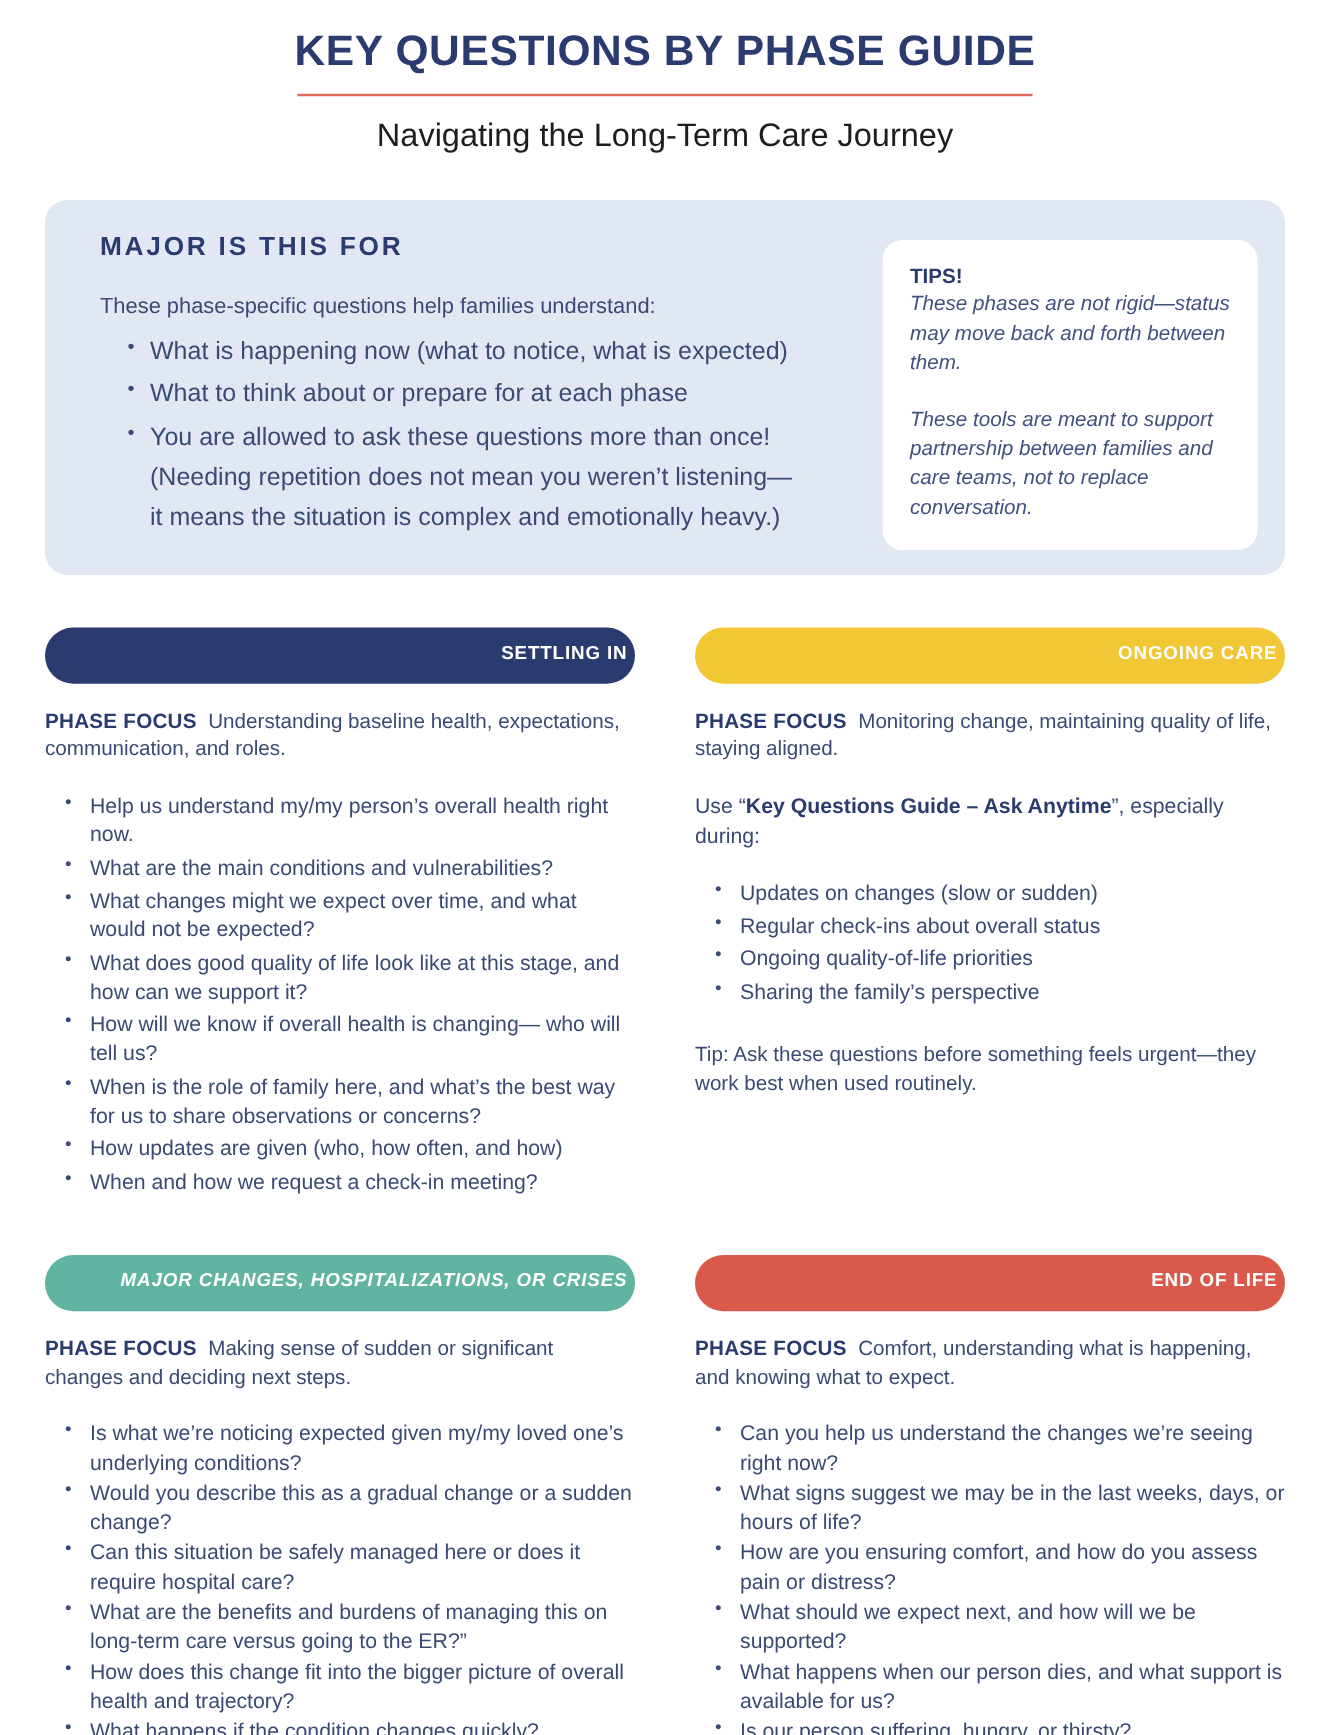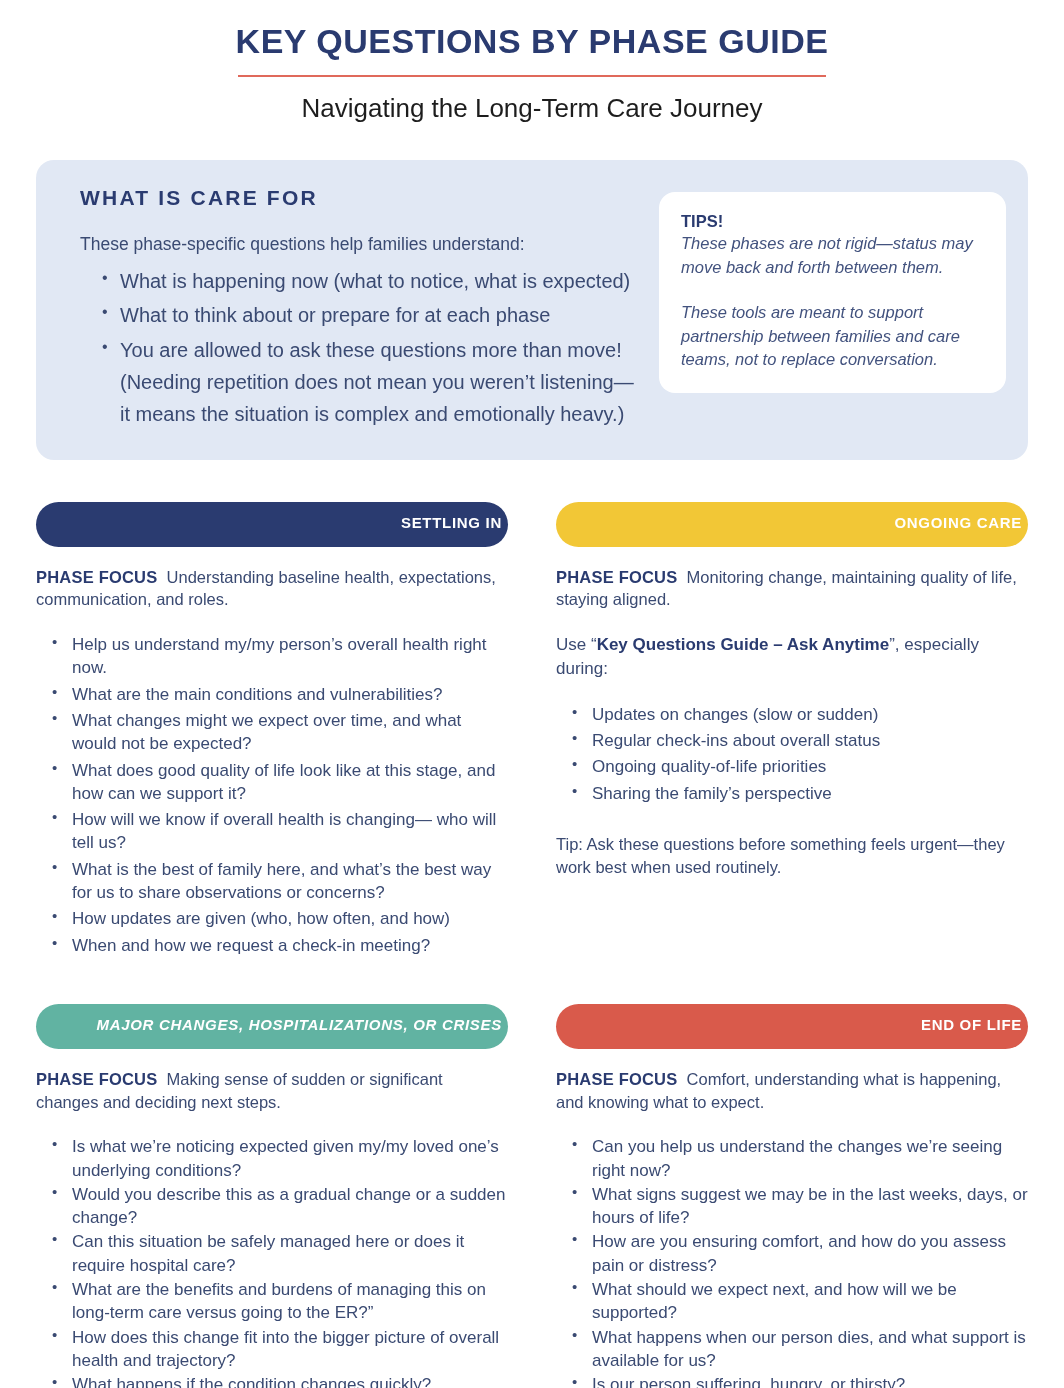--- a/index.html
+++ b/index.html
@@ -98,21 +98,21 @@
   .intro-note {
     display: block;
     padding-left: 0;
     margin-top: 1px;
   }
 
   .tips-box {
     position: absolute;
     top: 32px;
     right: 22px;
-    width: 347px;
+    width: 300px;
     background: #ffffff;
     border-radius: 16px;
     padding: 20px 7px 22px 22px;
     box-sizing: border-box;
   }
   .tips-title {
     font-size: 16.5px;
     font-weight: bold;
     color: #2A3B70;
     margin: 0 0 1px 0;
@@ -203,27 +203,27 @@
 
 <div class="page">
 
   <div class="header">
     <h1 class="doc-title">KEY QUESTIONS BY PHASE GUIDE</h1>
     <div class="title-rule"></div>
     <h2 class="doc-subtitle">Navigating the Long-Term Care Journey</h2>
   </div>
 
   <div class="intro-panel">
-    <div class="intro-heading">WHAT IS CARE FOR</div>
+    <div class="intro-heading">MAJOR IS THIS FOR</div>
     <p class="intro-lead">These phase-specific questions help families understand:</p>
     <ul class="intro-list">
       <li><span>What is happening now (what to notice, what is expected)</span></li>
       <li><span>What to think about or prepare for at each phase</span></li>
       <li>
-        <span>You are allowed to ask these questions more than move!</span>
+        <span>You are allowed to ask these questions more than once!</span>
         <span class="intro-note">(Needing repetition does not mean you weren’t listening— it means the situation is complex and emotionally heavy.)</span>
       </li>
     </ul>
 
     <div class="tips-box">
       <div class="tips-title">TIPS!</div>
       <p class="tips-para">These phases are not rigid—status may move back and forth between them.</p>
       <p class="tips-para">These tools are meant to support partnership between families and care teams, not to replace conversation.</p>
     </div>
   </div>
@@ -235,21 +235,21 @@
       <p class="phase-focus">
         <b>PHASE FOCUS</b>&nbsp;
         <span>Understanding baseline health, expectations, communication, and roles.</span>
       </p>
       <ul class="q-list">
         <li><span>Help us understand my/my person’s overall health right now.</span></li>
         <li><span>What are the main conditions and vulnerabilities?</span></li>
         <li><span>What changes might we expect over time, and what would not be expected?</span></li>
         <li><span>What does good quality of life look like at this stage, and how can we support it?</span></li>
         <li><span>How will we know if overall health is changing— who will tell us?</span></li>
-        <li><span>What is the best of family here, and what’s the best way for us to share observations or concerns?</span></li>
+        <li><span>When is the role of family here, and what’s the best way for us to share observations or concerns?</span></li>
         <li><span> How updates are given (who, how often, and how)</span></li>
         <li><span> When and how we request a check-in meeting?</span></li>
       </ul>
     </div>
 
     <div class="phase-col-right">
       <div class="phase-pill" style="background:#F2C736;">ONGOING CARE</div>
       <p class="phase-focus">
         <b>PHASE FOCUS</b>&nbsp;
         <span>Monitoring change, maintaining quality of life, staying aligned.</span>

